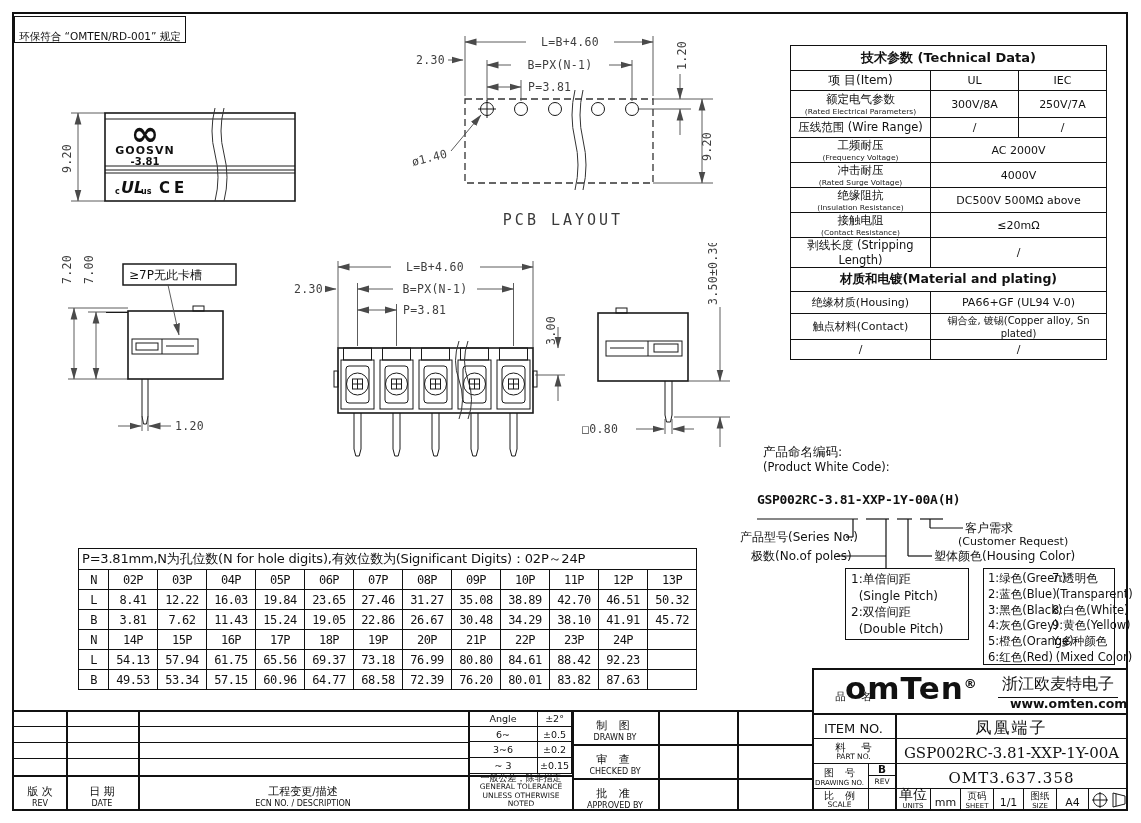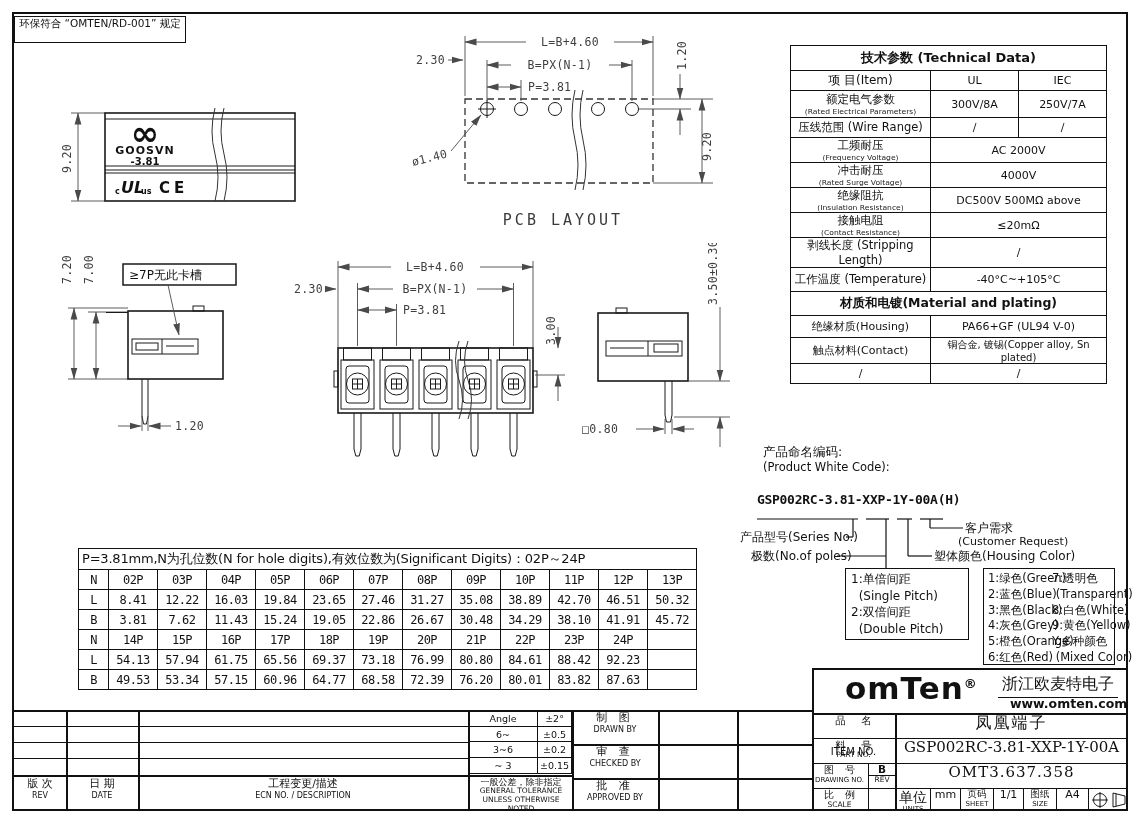--- a/index.html
+++ b/index.html
@@ -1,20 +1,20 @@
 <!DOCTYPE html>
 <html><head>
 <meta charset="utf-8">
 <style>
   html,body{margin:0;padding:0;background:#fff;}
   #sheet{position:relative;width:1141px;height:823px;background:#fff;overflow:hidden;
          font-family:"DejaVu Sans",sans-serif;color:#111;}
   .abs{position:absolute;}
   .ln{position:absolute;background:#111;}
-  .cc{display:flex;flex-direction:column;align-items:center;justify-content:flex-start;text-align:center;line-height:1.15;}
+  .cc{display:flex;flex-direction:column;align-items:center;justify-content:flex-end;text-align:center;line-height:1.15;}
   .dimtxt2{font-family:"DejaVu Sans Mono",monospace;fill:#3f3f3f;font-size:11.5px;letter-spacing:.3px;}
   svg line.dim, svg path.dim{stroke:#4a4a4a;stroke-width:.9;fill:none;}
   svg line.body, svg rect.body, svg path.body, svg circle.body{stroke:#1a1a1a;stroke-width:1.6;fill:none;}
   svg line.det, svg rect.det, svg path.det, svg circle.det{stroke:#1a1a1a;stroke-width:1;fill:none;}
   svg path.brk{stroke:#333;stroke-width:1;fill:none;}
   
   table{border-collapse:collapse;}
   #techtbl{position:absolute;left:790px;top:45px;width:316px;table-layout:fixed;}
   #techtbl td{border:1px solid #111;text-align:center;padding:0 2px;overflow:hidden;}
   #techtbl .t-title{font-size:13px;font-weight:600;}
@@ -323,26 +323,20 @@
           </td>
       <td colspan="2" class="val">≤20mΩ</td>
     </tr>
     <tr style="height:22px">
       <td>
             <span class="cn">剥线长度 (Stripping Length)</span>
           </td>
       <td colspan="2" class="val">/</td>
     </tr>
     <tr style="height:24px">
-      <td>
-            <span class="cn">工作温度 (Temperature)</span>
-          </td>
-      <td colspan="2" class="val">-40°C~+105°C</td>
-    </tr>
-    <tr style="height:24px">
           <td colspan="3" style="font-size:12.5px;font-weight:700;">材质和电镀(Material and plating)</td>
         </tr>
     <tr style="height:22px">
       <td style="font-size:11px">绝缘材质(Housing)</td>
       <td colspan="2" class="val">PA66+GF (UL94 V-0)</td>
     </tr>
     <tr style="height:22px">
       <td style="font-size:11px">触点材料(Contact)</td>
       <td colspan="2" class="val" style="font-size:10px">铜合金, 镀锡(Copper alloy, Sn plated)</td>
     </tr>
@@ -591,21 +585,21 @@
   <div class="ln" style="left:1088px;top:788px;width:1px;height:23px;"></div>
 
   <div class="abs" style="left:845px;top:670px;font-size:31px;font-weight:bold;letter-spacing:1px;font-family:'DejaVu Sans',sans-serif;">
     <span>omTen</span><sup style="font-size:13px;">®</sup>
   </div>
   <div class="abs" style="left:998px;top:674px;font-size:16px;font-family:'DejaVu Serif',serif;border-bottom:1.5px solid #111;padding:0 4px 2px 4px;">浙江欧麦特电子</div>
   <div class="abs" style="left:1010px;top:696px;font-size:12.5px;font-weight:700;">www.omten.com</div>
 
   <div class="abs cc" style="left:812px;top:714px;width:83px;height:23px;gap:20px;">
     <span style="font-size:10.5px;letter-spacing:6px;text-indent:6px;">品 名</span>
-    <span style="font-size:10px">ITEM NO.</span>
+    <span style="font-size:13px">ITEM NO.</span>
   </div>
   <div class="abs cc" style="left:896px;top:714px;width:231px;height:23px;font-size:16px;font-family:'DejaVu Serif',serif;letter-spacing:2px;">凤凰端子</div>
 
   <div class="abs cc" style="left:812px;top:739px;width:83px;height:23px;">
     <span style="font-size:10.5px;letter-spacing:6px;text-indent:6px;">料 号</span>
     <span style="font-size:7.5px">PART NO.</span>
   </div>
   <div class="abs cc" style="left:896px;top:739px;width:231px;height:23px;font-size:15px;font-family:'DejaVu Serif',serif;">GSP002RC-3.81-XXP-1Y-00A</div>
 
   <div class="abs cc" style="left:812px;top:764px;width:55px;height:23px;">

